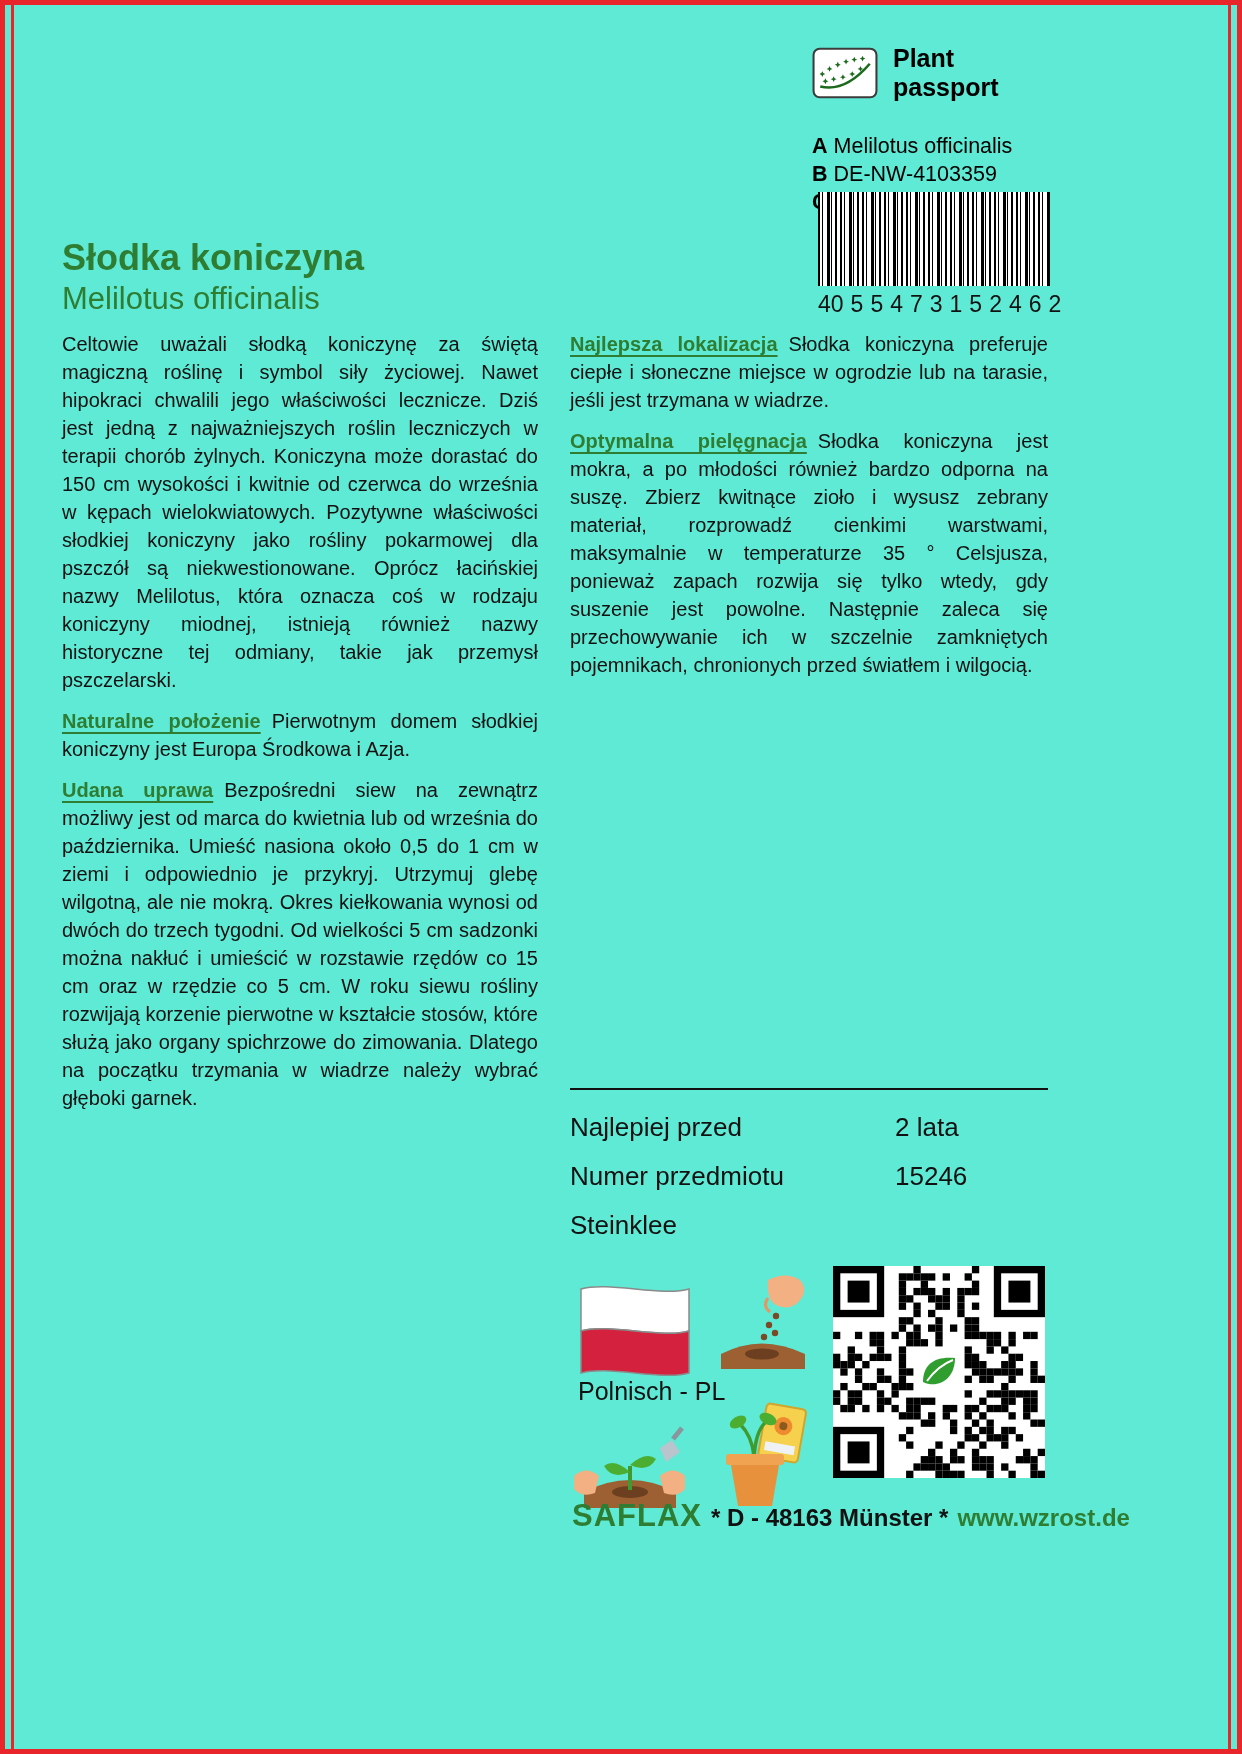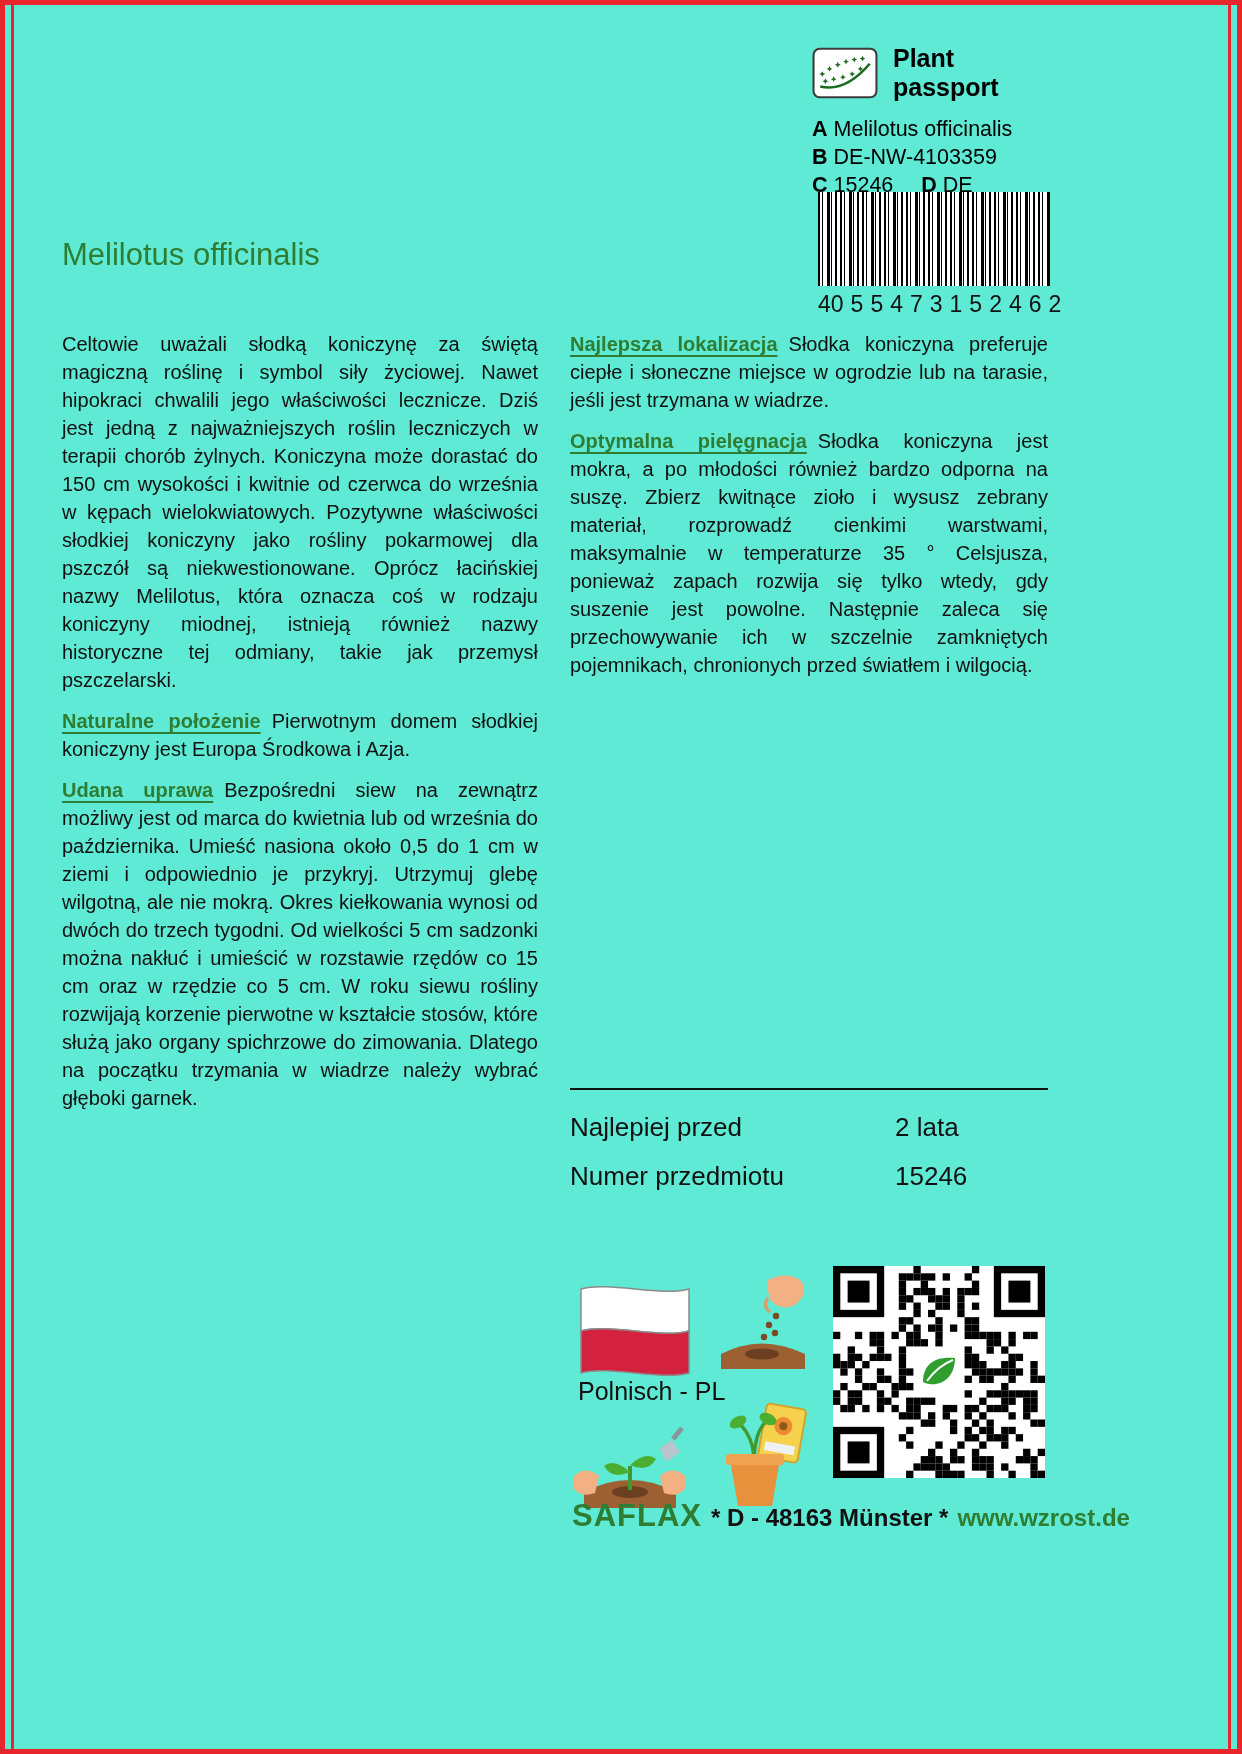--- a/index.html
+++ b/index.html
@@ -11,21 +11,21 @@
   
   .frame { position:absolute; inset:0; border:5px solid #e8252b; pointer-events:none; z-index:20; }
   .frame-line { position:absolute; top:0; bottom:0; width:3px; background:#e8252b; z-index:20; }
   .frame-line.left { left:11px; } .frame-line.right { right:11px; }
 
   
   .passport { position:absolute; left:812px; top:44px; width:252px; }
   .passport-head { display:flex; align-items:center; gap:15px; }
   .pp-logo { display:inline-block; width:66px; height:52px; }
   .passport-title { font-size:25px; font-weight:bold; color:#000; }
-  .passport-rows { margin-top:13px; font-size:21.5px; line-height:28px; color:#000; }
+  .passport-rows { margin-top:30px; font-size:21.5px; line-height:28px; color:#000; }
   .passport-rows b { font-weight:bold; }
   .pp-d { margin-left:28px; }
 
   
   .barcode { position:absolute; left:818px; top:192px; width:232px; }
   .bars { height:94px; background:
     repeating-linear-gradient(90deg,
       #000 0 2px, #fff 2px 4px,
       #000 4px 5px, #fff 5px 9px,
       #000 9px 12px, #fff 12px 13px,
@@ -112,20 +112,21 @@
   <div class="barcode">
     <div class="bars"></div>
     <div class="barcode-digits">
       <span class="d0">4</span>
       <span class="g">055473</span>
       <span class="g">152462</span>
     </div>
   </div>
 
   <div class="title">
+    <h1>Słodka koniczyna</h1>
     <h2>Melilotus officinalis</h2>
   </div>
 
   <div class="col col-left">
     <p>Celtowie uważali słodką koniczynę za świętą magiczną roślinę i symbol siły życiowej. Nawet hipokraci chwalili jego właściwości lecznicze. Dziś jest jedną z najważniejszych roślin leczniczych w terapii chorób żylnych. Koniczyna może dorastać do 150 cm wysokości i kwitnie od czerwca do września w kępach wielokwiatowych. Pozytywne właściwości słodkiej koniczyny jako rośliny pokarmowej dla pszczół są niekwestionowane. Oprócz łacińskiej nazwy Melilotus, która oznacza coś w rodzaju koniczyny miodnej, istnieją również nazwy historyczne tej odmiany, takie jak przemysł pszczelarski.</p>
     <p><span class="sec-head">Naturalne położenie</span><span>Pierwotnym domem słodkiej koniczyny jest Europa Środkowa i Azja.</span></p>
     <p><span class="sec-head">Udana uprawa</span><span>Bezpośredni siew na zewnątrz możliwy jest od marca do kwietnia lub od września do października. Umieść nasiona około 0,5 do 1 cm w ziemi i odpowiednio je przykryj. Utrzymuj glebę wilgotną, ale nie mokrą. Okres kiełkowania wynosi od dwóch do trzech tygodni. Od wielkości 5 cm sadzonki można nakłuć i umieścić w rozstawie rzędów co 15 cm oraz w rzędzie co 5 cm. W roku siewu rośliny rozwijają korzenie pierwotne w kształcie stosów, które służą jako organy spichrzowe do zimowania. Dlatego na początku trzymania w wiadrze należy wybrać głęboki garnek.</span></p>
   </div>
 
   <div class="col col-right">
@@ -135,20 +136,24 @@
 
   <div class="divider"></div>
   <div class="info">
     <div class="info-row">
         <span class="lbl">Najlepiej przed</span>
         <span class="val">2 lata</span>
       </div>
     <div class="info-row">
         <span class="lbl">Numer przedmiotu</span>
         <span class="val">15246</span>
+      </div>
+    <div class="info-row">
+        <span class="lbl">Steinklee</span>
+        <span class="val"></span>
       </div>
   </div>
 
   <span class="flag">
     <svg viewBox="0 0 118 98" width="118" height="98">
       <path d="M5,8 C32,0 86,16 113,8 L113,50 C86,58 32,42 5,50 Z" fill="#ffffff" stroke="#8a8a8a" stroke-width="1.5"></path>
       <path d="M5,50 C32,42 86,58 113,50 L113,92 C86,100 32,84 5,92 Z" fill="#d4213d" stroke="#8a8a8a" stroke-width="1.5"></path>
     </svg>
   </span>
   <div class="flag-label">Polnisch - PL</div>

